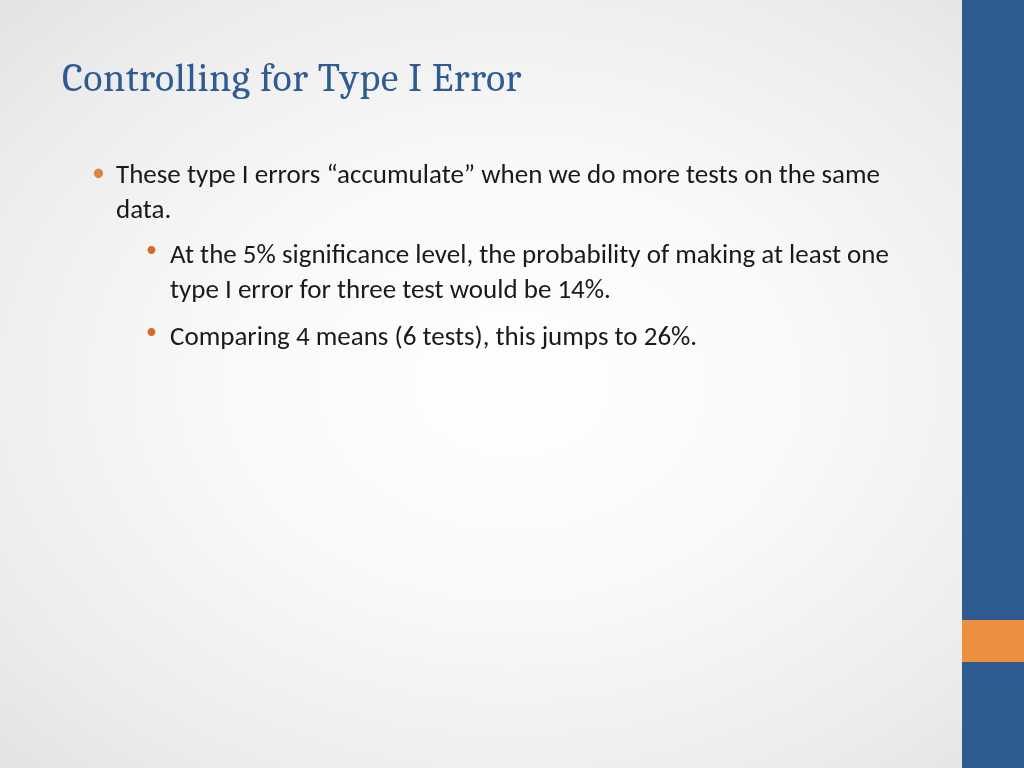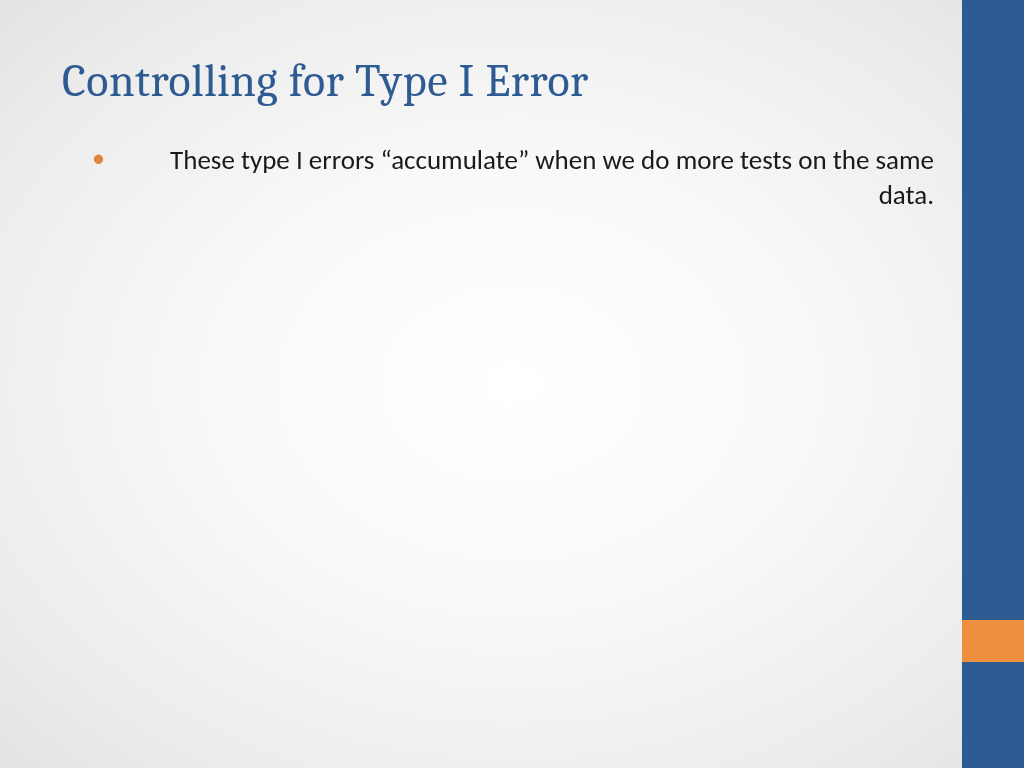--- a/index.html
+++ b/index.html
@@ -26,28 +26,28 @@
     background: #ee8f3f;
   }
   .content {
     position: absolute;
     top: 55px;
     left: 62px;
     right: 90px;
   }
   .title {
     font-family: "Cambria", "Georgia", serif;
-    font-size: 46px;
+    font-size: 40px;
     font-weight: 400;
     color: #2f5b93;
-    margin-bottom: 34px;
+    margin-bottom: 55px;
     letter-spacing: 0.5px;
   }
   ul { list-style: none; }
-  .level1 { padding-left: 30px; text-align: right; }
+  .level1 { padding-left: 30px; }
   .level1 > li {
     position: relative;
     font-size: 27px;
     color: #1a1a1a;
     line-height: 1.3;
     margin-bottom: 12px;
     padding-left: 24px;
   }
   .level1 > li::before {
     content: "•";
@@ -80,16 +80,18 @@
 
 <div class="blue-bar"></div>
 <div class="orange-block"></div>
 
 <div class="content">
   <h1 class="title">Controlling for Type I Error</h1>
   <ul class="level1">
     <li>
       <span>These type I errors “accumulate” when we do more tests on the same data.</span>
       <ul class="level2">
+        <li>At the 5% significance level, the probability of making at least one type I error for three test would be 14%.</li>
+        <li>Comparing 4 means (6 tests), this jumps to 26%.</li>
       </ul>
     </li>
   </ul>
 </div>
 
 </body></html>

